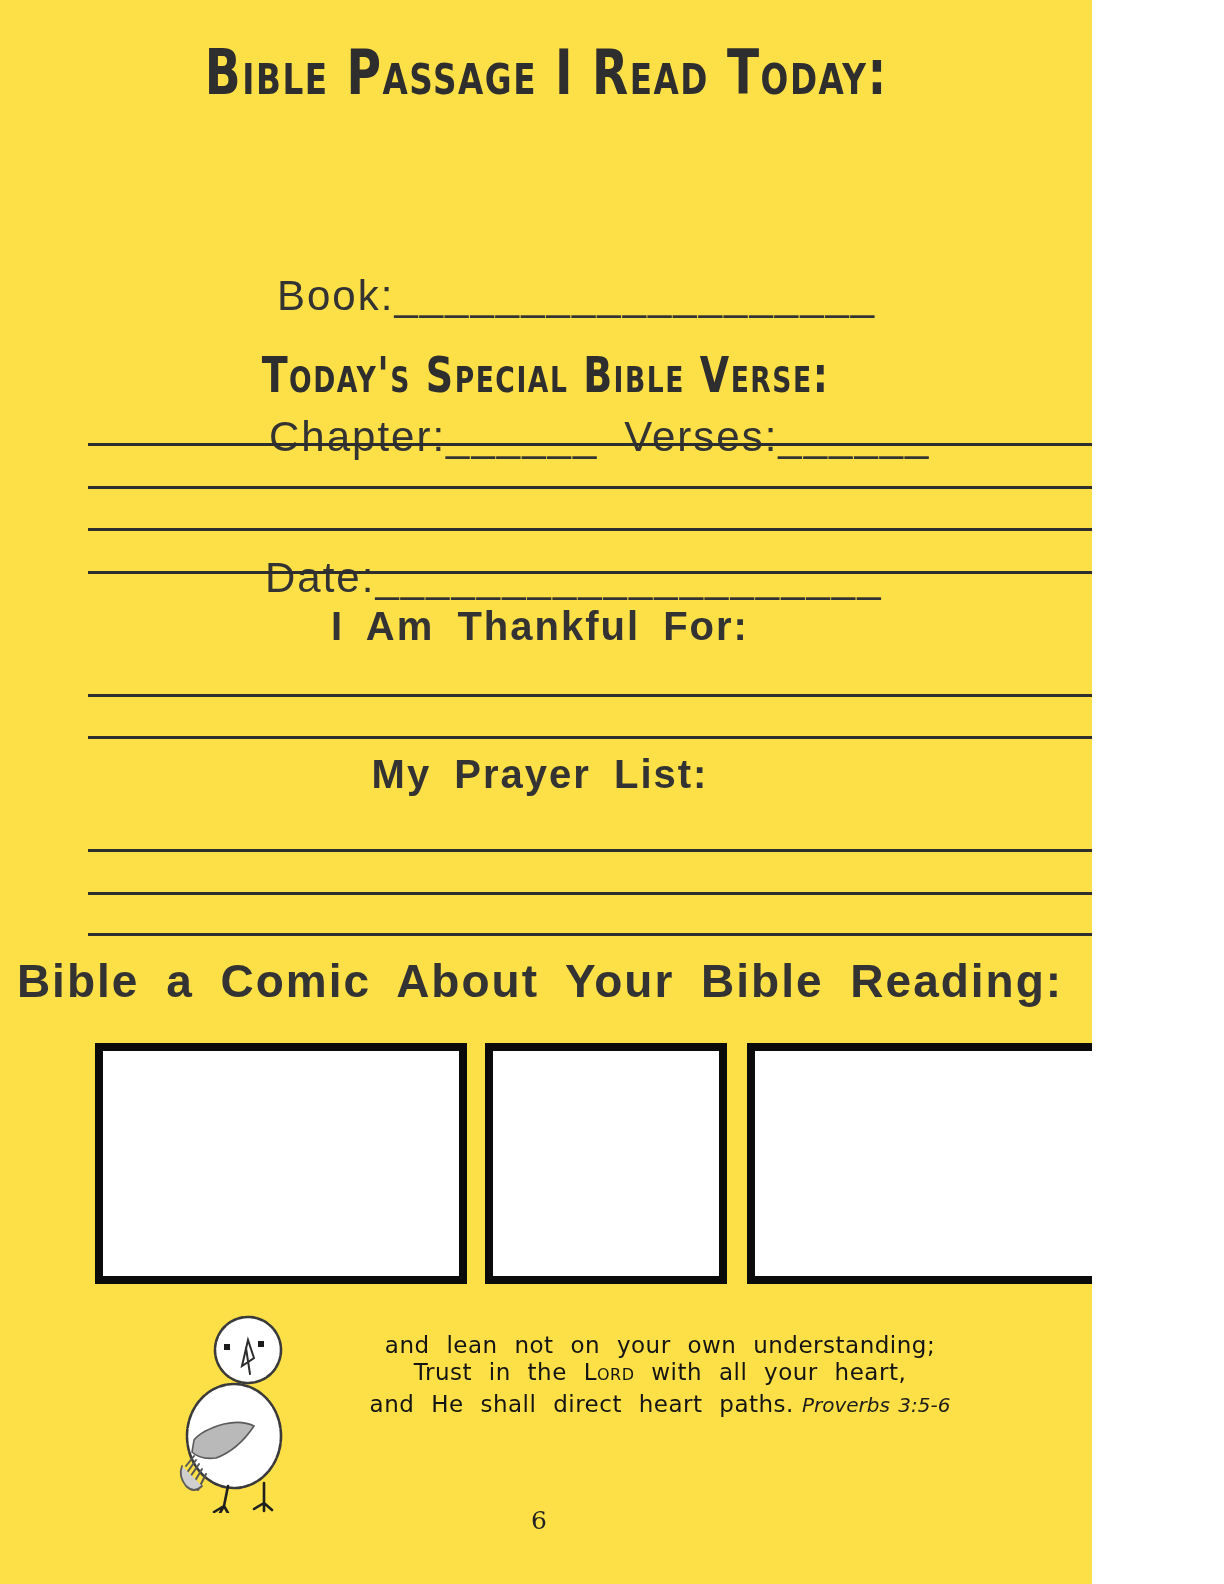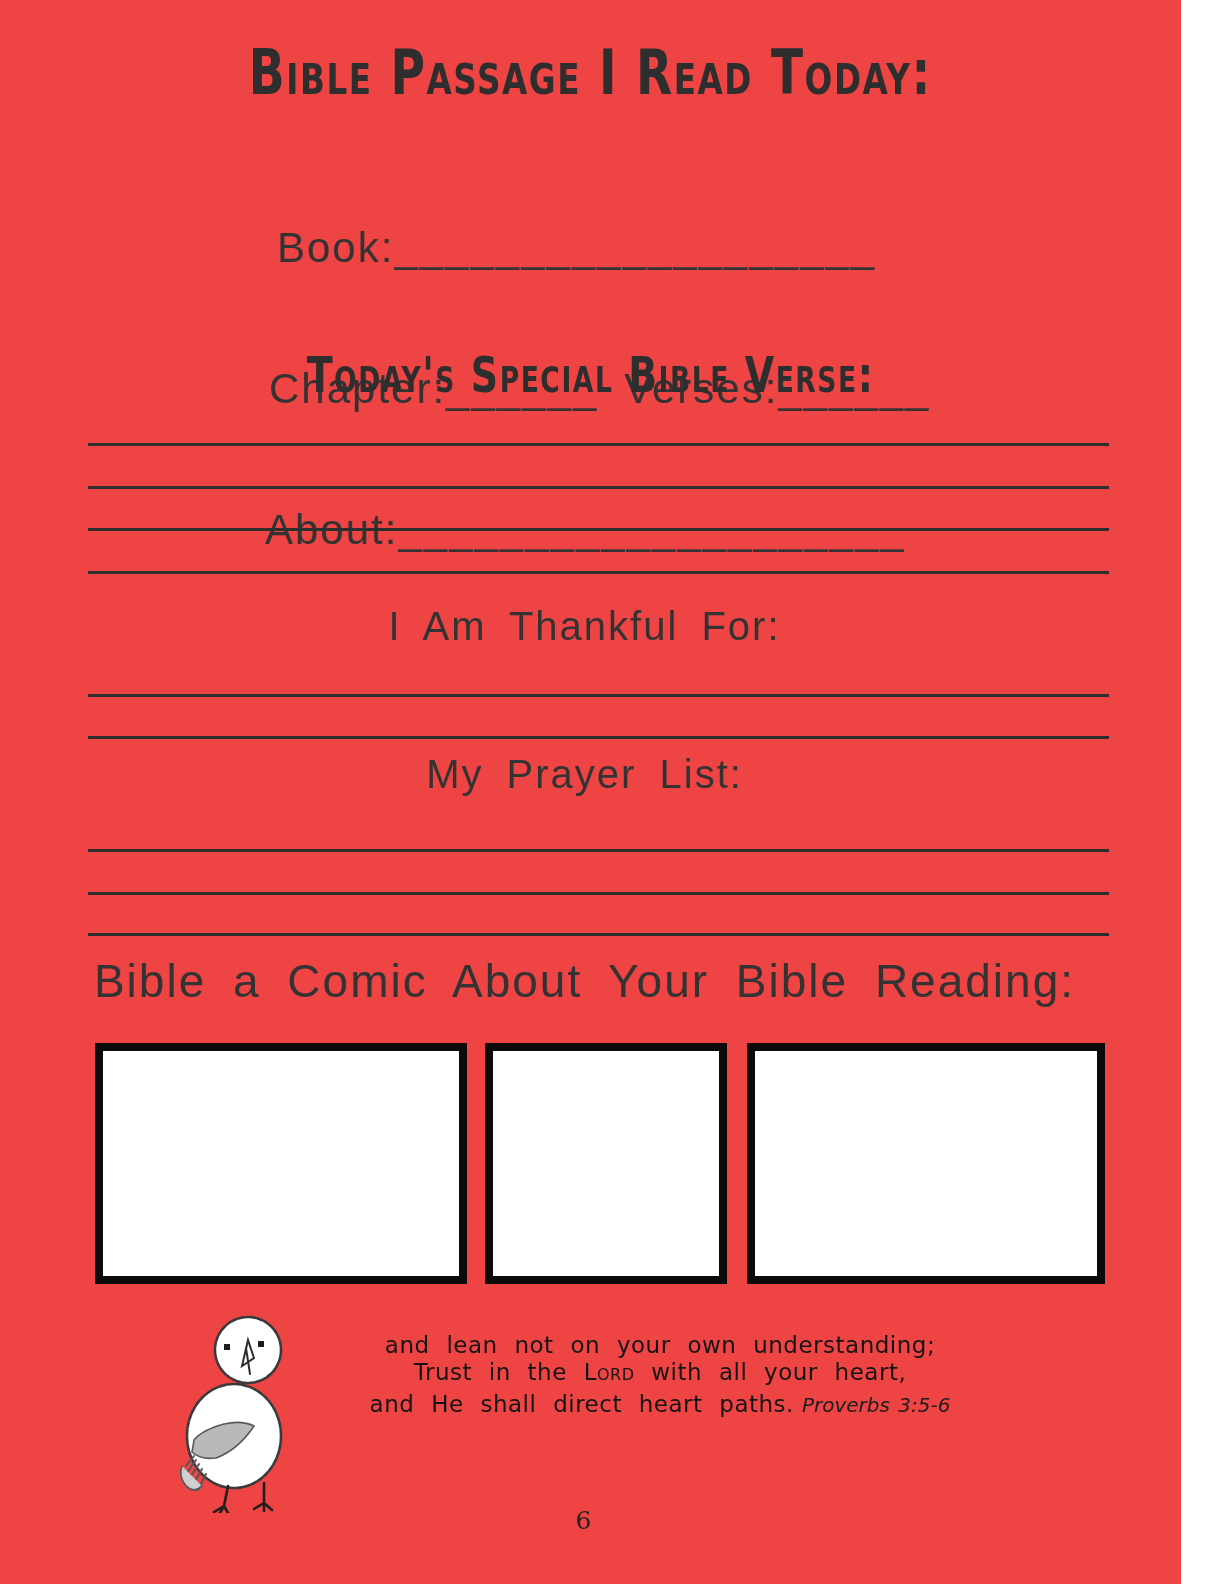--- a/index.html
+++ b/index.html
@@ -1,21 +1,21 @@
 <!DOCTYPE html>
 <html><head>
 <meta charset="utf-8">
 <style>
   * { margin: 0; padding: 0; box-sizing: border-box; }
   html, body { background: #ffffff; }
   .page {
     position: relative;
-    width: 1181px;
+    width: 1092px;
     height: 1584px;
-    background: #ef4444;
+    background: #fde047;
     font-family: "Liberation Sans", sans-serif;
     color: #2b2b2b;
     overflow: hidden;
   }
 
   
   .stamp {
     position: absolute;
     left: 0; right: 0;
     text-align: center;
@@ -39,33 +39,34 @@
     position: absolute;
     top: 130px;
     left: 265px;
     font-size: 42px;
     letter-spacing: 2px;
     line-height: 47px;
     color: #333333;
     white-space: pre;
   }
   .field-row { display: block; }
-  .row-indent1 { padding-left: 12px; }
+  .row-indent1 { padding-left: 12px; margin-top: 48px; }
   .row-indent2 { padding-left: 4px; text-align: center; }
   .verses-gap { display: inline-block; width: 26px; }
 
   .section-heading {
     position: absolute;
     left: 0; right: 12px;
     text-align: center;
     font-size: 40px;
     letter-spacing: 2px;
     word-spacing: 10px;
     color: #333333;
     white-space: nowrap;
+    font-weight: bold;
   }
   .thankful-heading { top: 604px; }
   .prayer-heading   { top: 752px; }
   .comic-heading    { top: 954px; font-size: 46px; word-spacing: 12px; }
 
   .writing-line {
     position: absolute;
     left: 88px;
     width: 1021px;
     height: 0;
@@ -130,21 +131,21 @@
 
 <div class="page">
 
   <div class="stamp title-stamp">
     <span>Bible Passage I Read Today:</span>
   </div>
 
   <div class="field-block">
     <span class="field-row row-indent1"><span>Book:</span><span>___________________</span></span>
     <span class="field-row row-indent2"><span>Chapter:</span><span>______</span><span class="verses-gap"></span><span>Verses:</span><span>______</span></span>
-    <span class="field-row"><span>About:</span><span>____________________</span></span>
+    <span class="field-row"><span>Date:</span><span>____________________</span></span>
   </div>
 
   <div class="stamp verse-stamp">
     <span>Today's Special Bible Verse:</span>
   </div>
   <div class="writing-line" style="top:443px"></div>
   <div class="writing-line" style="top:486px"></div>
   <div class="writing-line" style="top:528px"></div>
   <div class="writing-line" style="top:571px"></div>
 

